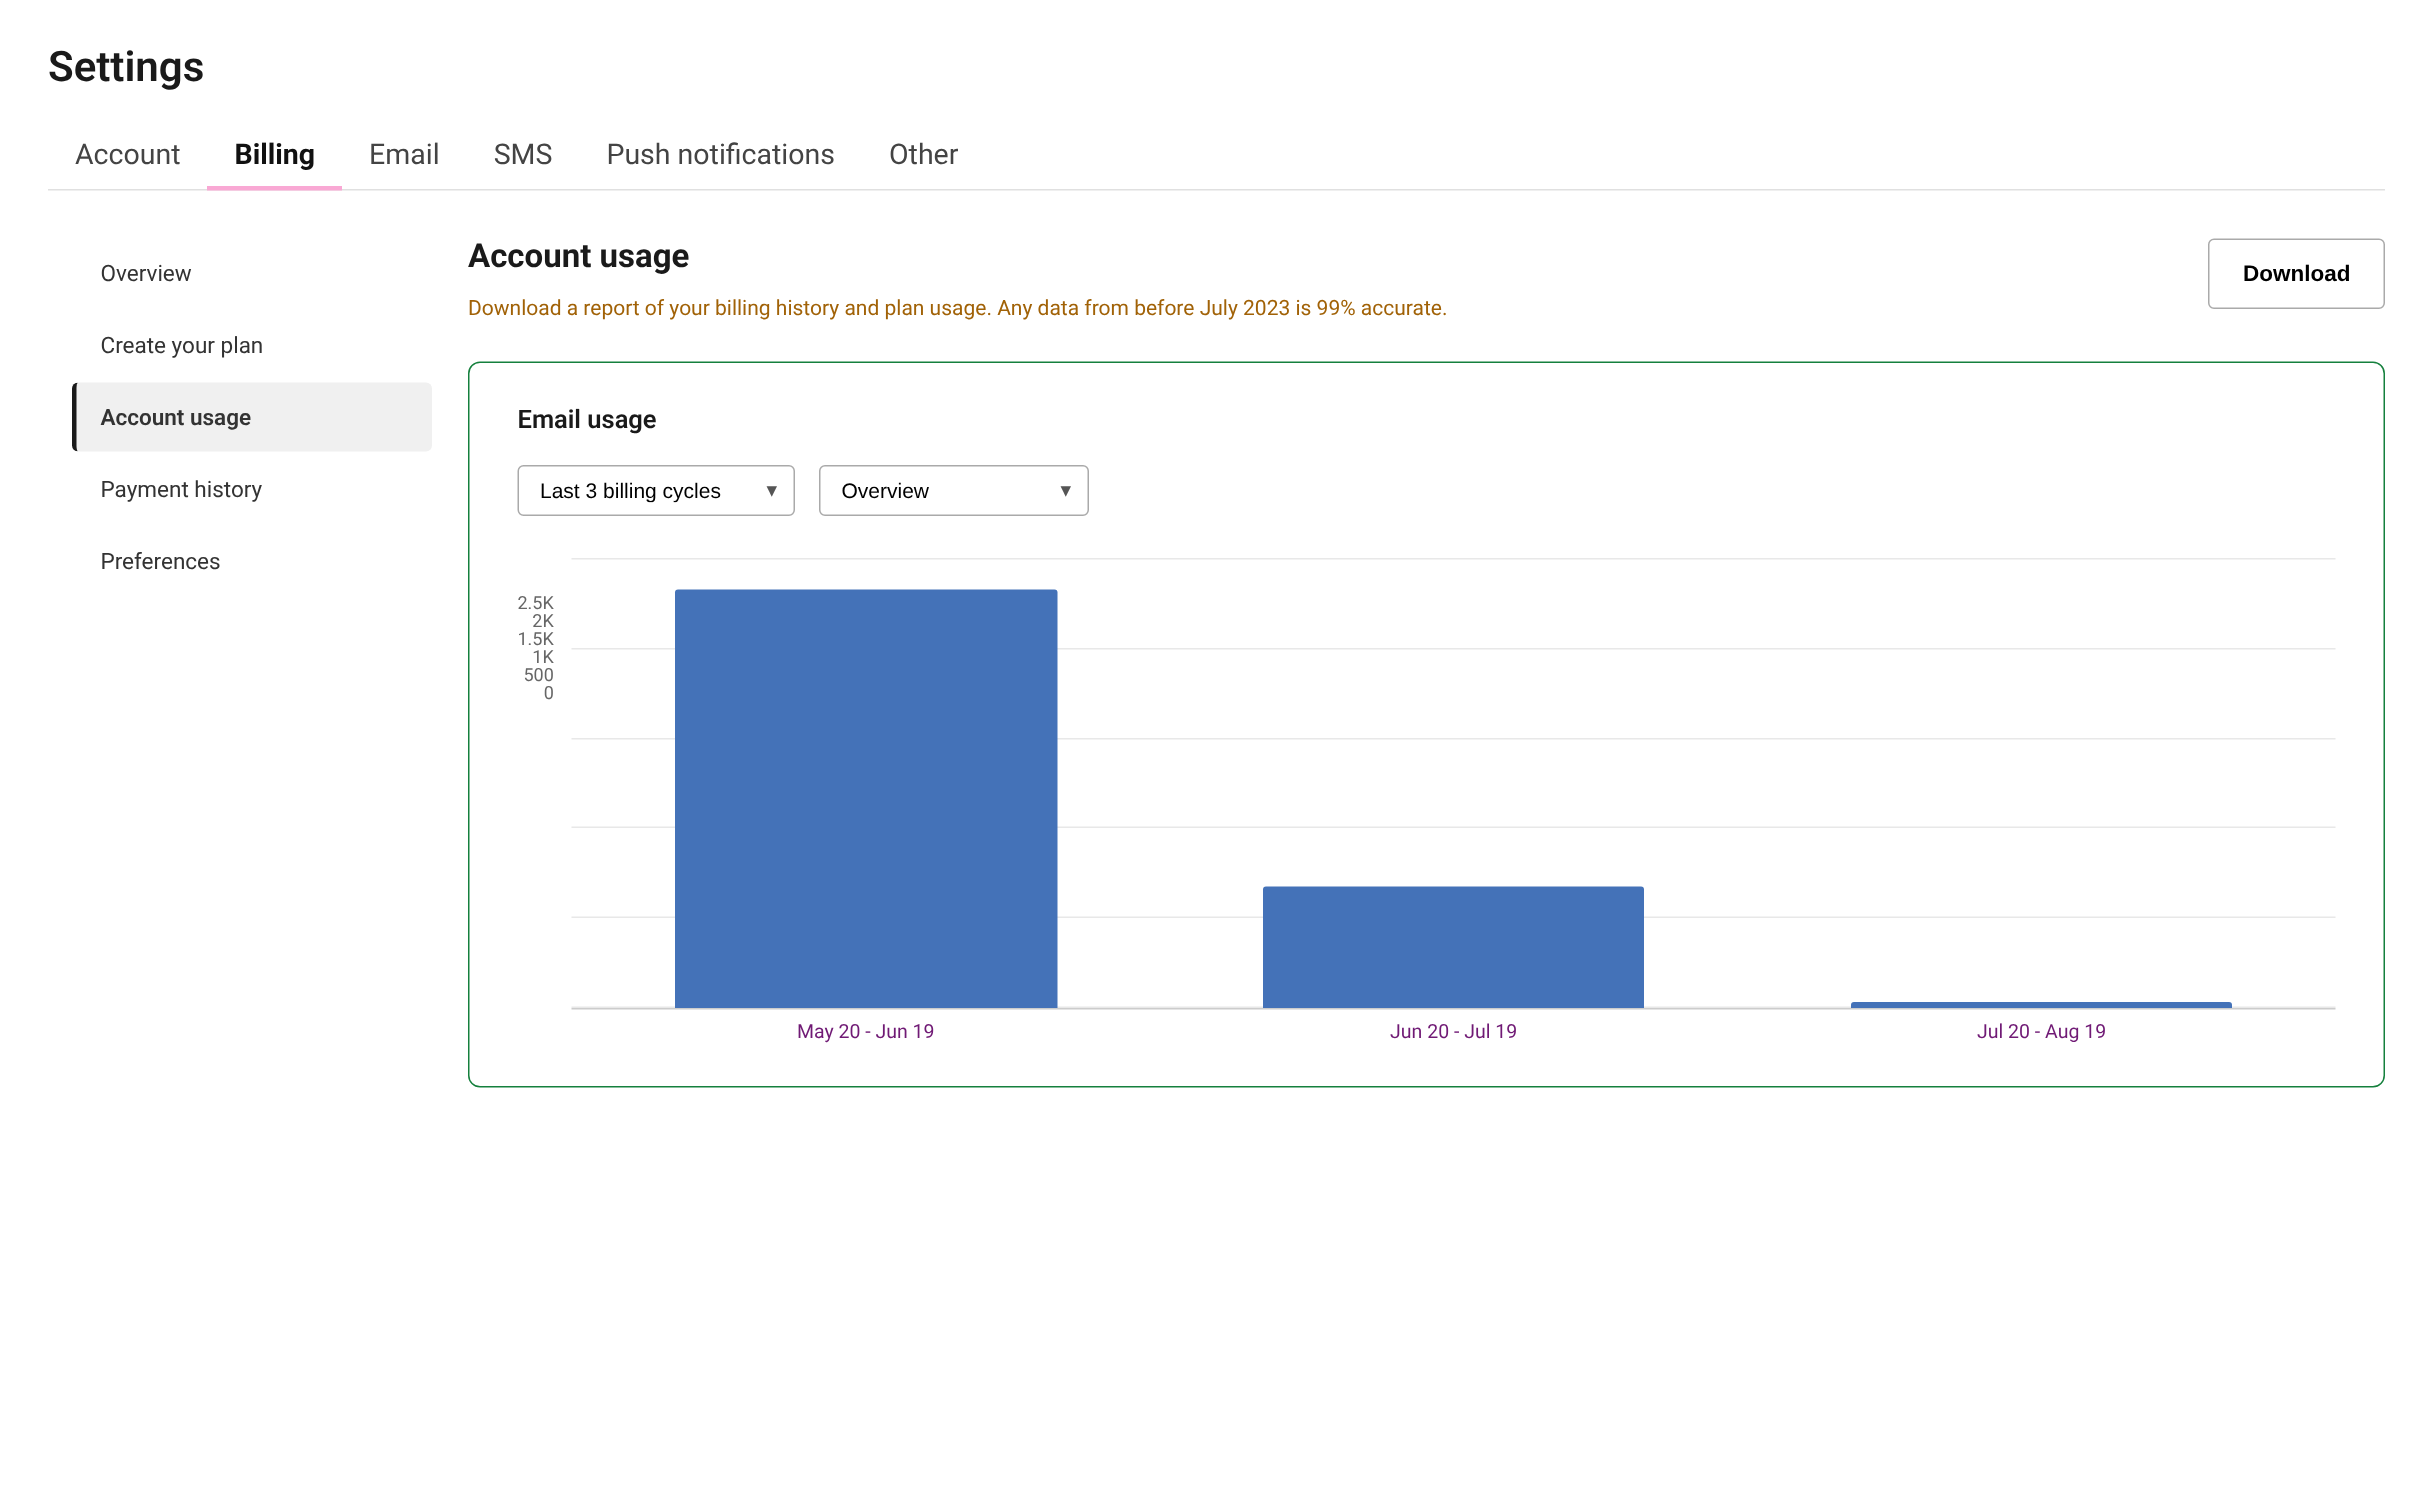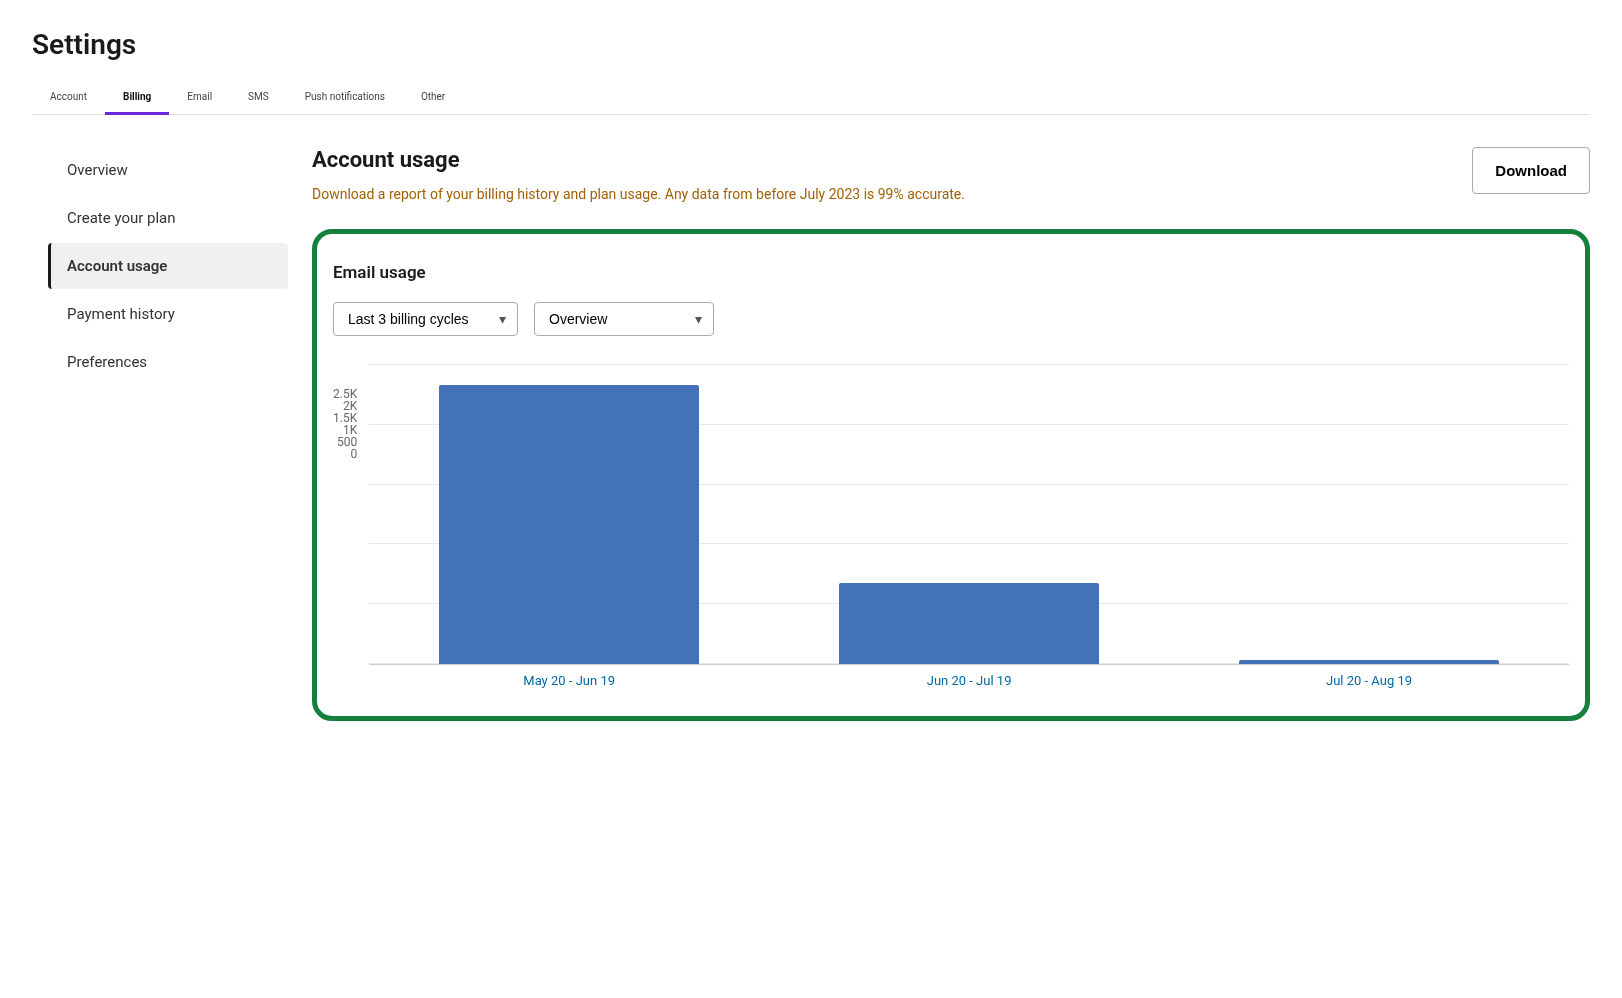--- a/index.html
+++ b/index.html
@@ -18,30 +18,30 @@
       margin-bottom: 20px;
     }
     .tabs {
       display: flex;
       gap: 0;
       border-bottom: 1px solid #e0e0e0;
     }
     .tab {
       padding: 10px 18px;
       cursor: pointer;
-      font-size: 10px;
+      font-size: 19px;
       color: #444;
       border-bottom: 3px solid transparent;
       margin-bottom: -1px;
       white-space: nowrap;
     }
     .tab.active {
       font-weight: 700;
       color: #111;
-      border-bottom: 3px solid #6d28d9;
+      border-bottom: 3px solid #f9a8d4;
     }
     .layout {
       display: flex;
       padding: 32px 32px 0;
       gap: 0;
       margin-left: 16px;
     }
     .sidebar {
       width: 240px;
       flex-shrink: 0;
@@ -90,23 +90,23 @@
       background: #fff;
       border-radius: 4px;
       font-size: 15px;
       font-weight: 600;
       cursor: pointer;
       white-space: nowrap;
       margin-left: 32px;
       flex-shrink: 0;
     }
     .card {
-      border: 5px solid #15803d;
-      border-radius: 20px;
-      padding: 28px 16px;
+      border: 1px solid #15803d;
+      border-radius: 8px;
+      padding: 28px 32px;
     }
     .card-title {
       font-size: 17px;
       font-weight: 600;
       margin-bottom: 20px;
     }
     .filters {
       display: flex;
       gap: 16px;
       margin-bottom: 28px;
@@ -205,21 +205,21 @@
       border-radius: 2px 2px 0 0;
     }
     .x-labels {
       display: flex;
       margin-top: 8px;
     }
     .x-label {
       flex: 1;
       text-align: center;
       font-size: 13px;
-      color: #0369a1;
+      color: #701a75;
     }
     .x-axis-line {
       width: 100%;
       height: 1px;
       background: #ccc;
       margin-bottom: 0;
     }
   </style>
 </head>
 <body>

